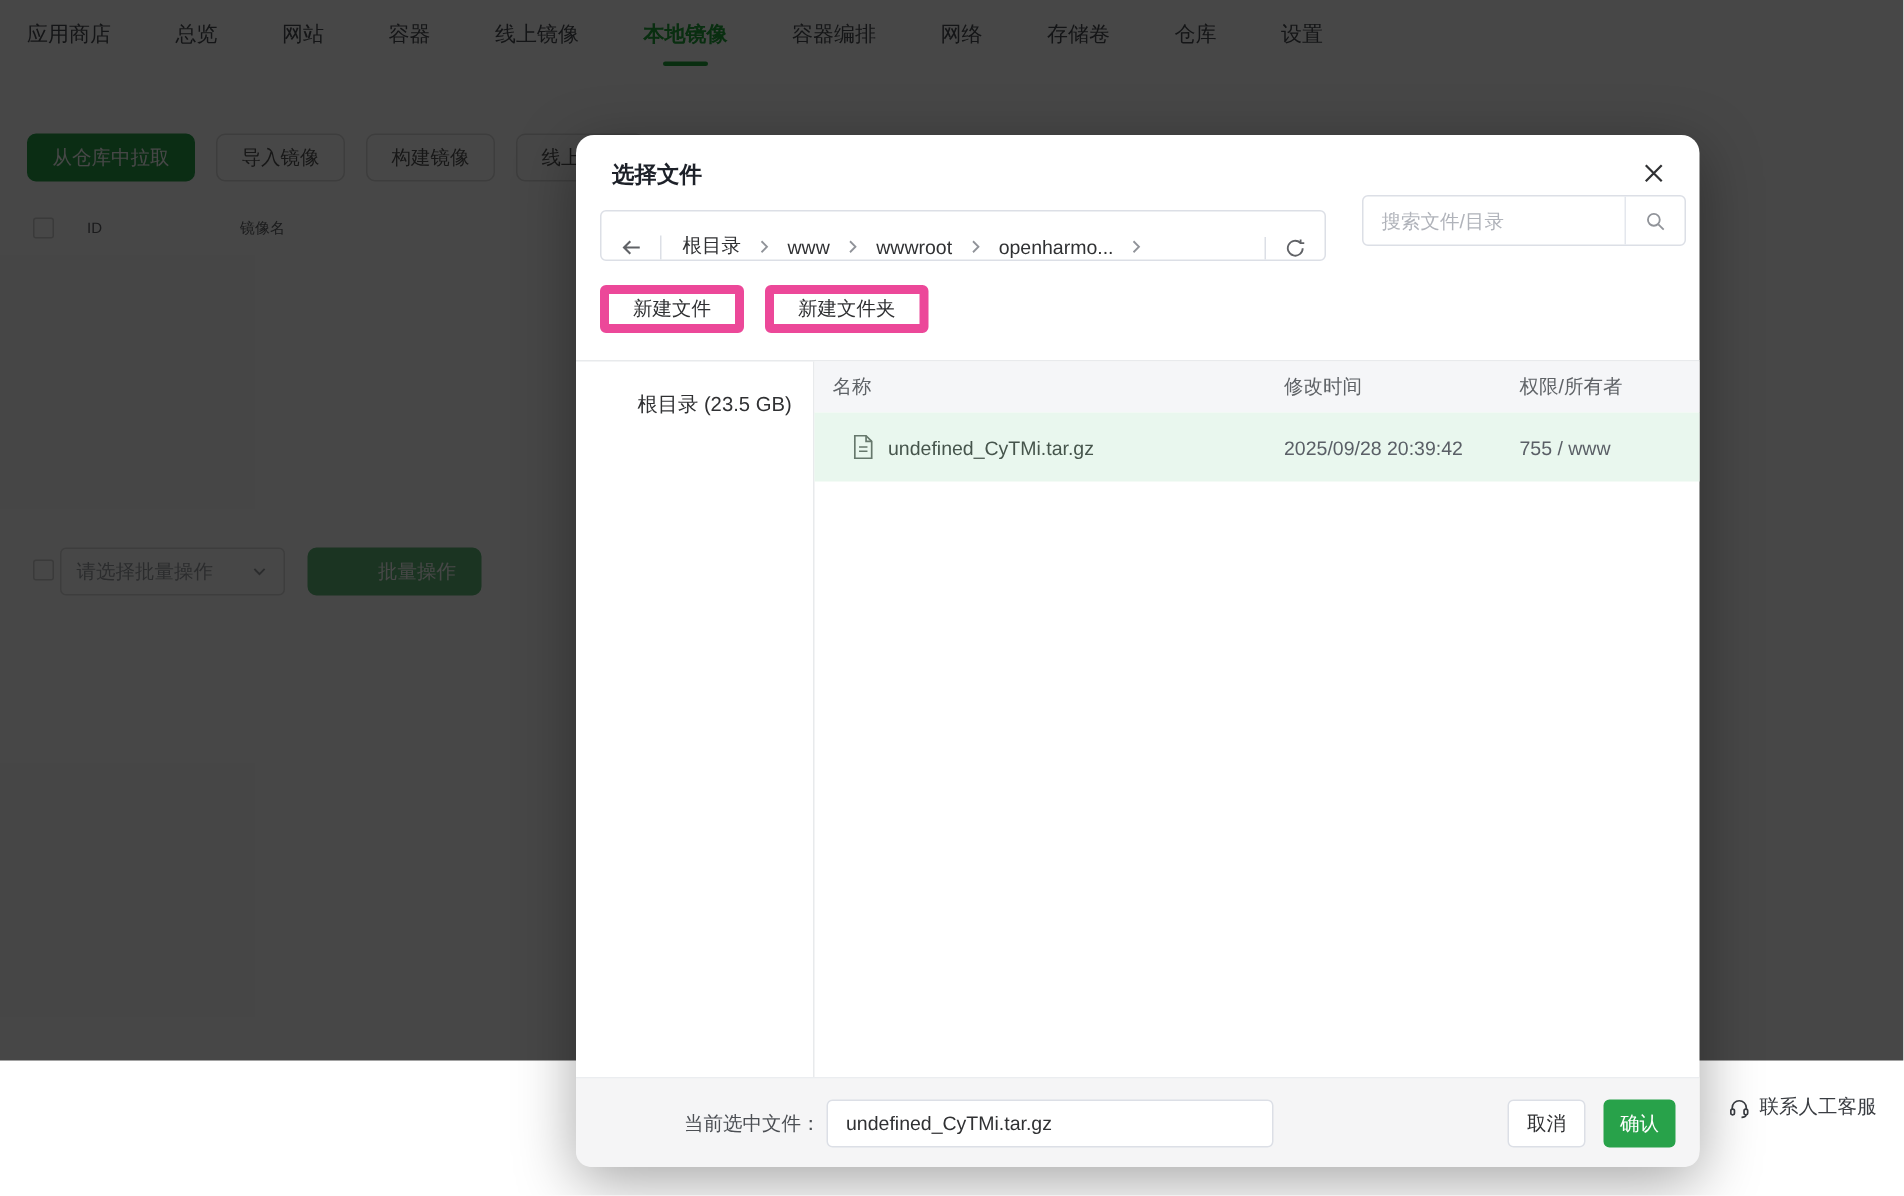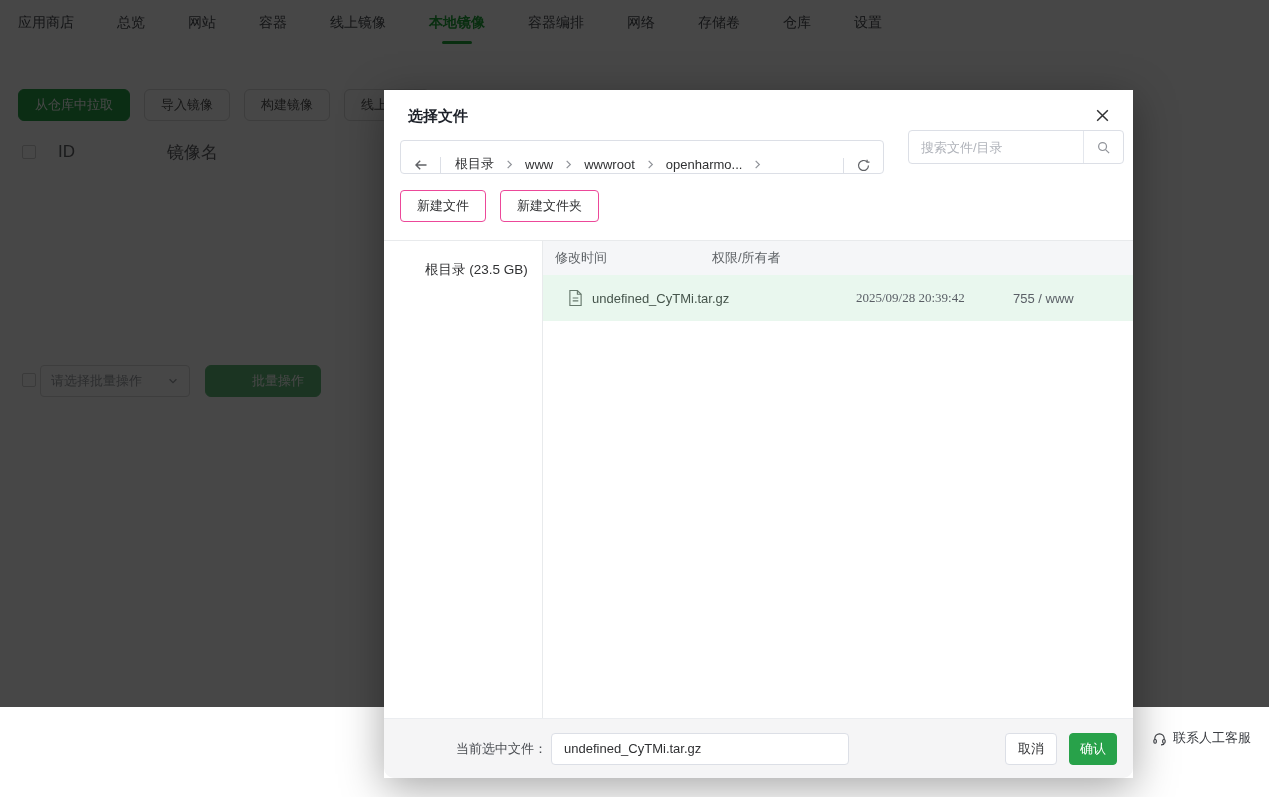--- a/index.html
+++ b/index.html
@@ -18,35 +18,35 @@
     bottom:2px; width:30px; height:3px; background:#20a53a; border-radius:2px; }
 
   .toolbar { position:absolute; left:18px; top:89px; display:flex; gap:14px; }
   .btn { height:32px; display:inline-flex; align-items:center; justify-content:center;
     padding:0 16px; font-size:13px; border-radius:6px; cursor:pointer; white-space:nowrap; }
   .btn.green { background:#28a24a; color:#fff; border:1px solid #28a24a; }
   .btn.plain { background:#fff; color:#555; border:1px solid #d9d9d9; }
 
   .pg-table-head { position:absolute; left:0; top:135px; width:100%; height:34px; display:flex; align-items:center; }
   .checkbox { width:14px; height:14px; border:1px solid #cfcfcf; border-radius:2px; background:#fff; }
-  .pg-th { font-size:17px; color:#606266; }
+  .pg-th { font-size:10px; color:#606266; }
 
   .batch-row { position:absolute; left:0; top:365px; width:600px; height:32px; }
   .select-box { position:absolute; left:40px; top:0; width:150px; height:32px; border:1px solid #d9d9d9;
     border-radius:4px; background:#fff; display:flex; align-items:center; padding:0 10px;gap:20px; }
   .select-box .ph { font-size:13px; color:#9b9ea3; flex:1; }
   .batch-btn { position:absolute; left:205px; top:0; opacity:.72;padding-left:46px; }
 
   .support { position:absolute; left:1152px; top:729px; display:flex; align-items:center;
     gap:6px; font-size:13px; color:#3a3d42; }
 
   
   .overlay { position:absolute; inset:0; background:rgba(0,0,0,0.72); }
   .modal { position:absolute; left:384px; top:90px; width:749px; height:688px; background:#fff;
-    border-radius:0; box-shadow:0 10px 40px rgba(0,0,0,.35); }
+    border-radius:12px; box-shadow:0 10px 40px rgba(0,0,0,.35); }
   .m-title { position:absolute; left:24px; top:17px; font-size:15px; font-weight:bold; color:#1d2129; }
   .m-close { position:absolute; right:18px; top:12px; width:26px; height:26px; display:flex;
     align-items:center; justify-content:center; cursor:pointer; color:#303133; }
 
   .pathbar { position:absolute; left:16px; top:50px; width:484px; height:34px;
     border:1px solid #dcdfe6; border-radius:4px; display:flex; align-items:flex-end; background:#fff; }
   .seg { width:40px; display:flex; align-items:center; justify-content:center; color:#606266; cursor:pointer; }
   .seg.back { border-right:1px solid #dcdfe6; }
   .seg.refresh { border-left:1px solid #dcdfe6; }
   .crumbs { flex:1; display:flex; align-items:center; padding:0 4px; overflow:hidden; }
@@ -54,31 +54,31 @@
   .crumb-sep { color:#909399; display:flex; align-items:center; }
 
   .searchbar { position:absolute; left:524px; top:40px; width:216px; height:34px;
     border:1px solid #dcdfe6; border-radius:4px; display:flex; align-items:stretch; background:#fff; }
   .searchbar input { flex:1; border:none; outline:none; padding:0 12px; font-size:13px; color:#303133;
     font-family:inherit; background:transparent; min-width:0; }
   .searchbar input::placeholder { color:#b0b3ba; }
   .seg.mag { border-left:1px solid #e4e7ed; color:#909399; }
 
   .newbtns { position:absolute; left:16px; top:100px; display:flex; gap:14px; }
-  .wbtn { height:32px; padding:0 16px; background:#fff; border:1px solid #ec4899; border-radius:4px;
+  .wbtn { height:32px; padding:0 16px; background:#fff; border:6px solid #ec4899; border-radius:4px;
     font-size:13px; color:#303133; display:inline-flex; align-items:center; cursor:pointer; }
 
   .m-body { position:absolute; left:0; top:150px; right:0; bottom:60px; border-top:1px solid #e8eaec; display:flex; }
   .m-side { width:159px; border-right:1px solid #e8eaec; padding-top:16px; }
   .side-item { padding:4px 0 4px 41px; font-size:13.5px; color:#303133; cursor:pointer; }
   .m-files { flex:1; display:flex; flex-direction:column; }
   .f-head { height:34px; background:#f5f6f8; display:flex; align-items:center; }
   .f-col { font-size:13px; color:#5f6367; }
   .col-name { width:301px; padding-left:12px; }
-  .col-time { width:157px; padding-left:12px;font-family:Liberation Serif, serif; }
+  .col-time { width:157px; padding-left:12px; }
   .col-perm { flex:1; padding-left:12px; }
   .f-row { height:46px; display:flex; align-items:center; background:#e9f7ee; cursor:pointer; }
   .f-row .col-name { display:flex; align-items:center; gap:9px; padding-left:25px; color:#46554c; font-size:13px; }
   .f-row .col-time, .f-row .col-perm { color:#5a5f66; font-size:13px; }
 
   .m-footer { position:absolute; left:0; right:0; bottom:0; height:60px; background:#f5f5f6;
     border-top:1px solid #ebedf0; border-radius:0 0 10px 10px; display:flex; align-items:center; }
   .sel-label { margin-left:72px; font-size:13px; color:#4c4f54; white-space:nowrap; }
   .sel-input { margin-left:4px; width:298px; height:32px; border:1px solid #dcdfe6; border-radius:4px;
     background:#fff; padding:0 12px; font-size:13px; color:#303133; font-family:inherit; outline:none; }
@@ -213,20 +213,21 @@
       <div class="wbtn">新建文件</div>
       <div class="wbtn">新建文件夹</div>
     </div>
 
     <div class="m-body">
       <div class="m-side">
         <div class="side-item">根目录 (23.5 GB)</div>
       </div>
       <div class="m-files">
         <div class="f-head">
+          <span class="f-col col-name">名称</span>
           <span class="f-col col-time">修改时间</span>
           <span class="f-col col-perm">权限/所有者</span>
         </div>
         <div class="f-row">
           <span class="col-name">
             <span>
               <svg width="15" height="18" viewBox="0 0 16 19" fill="none" stroke="#66786c" stroke-width="1.2">
                 <path d="M2 1.5h8l4 4v12H2z"></path>
                   <path d="M10 1.5v4h4"></path>
                   <path d="M5 9.5h6M5 12.5h6"></path>

